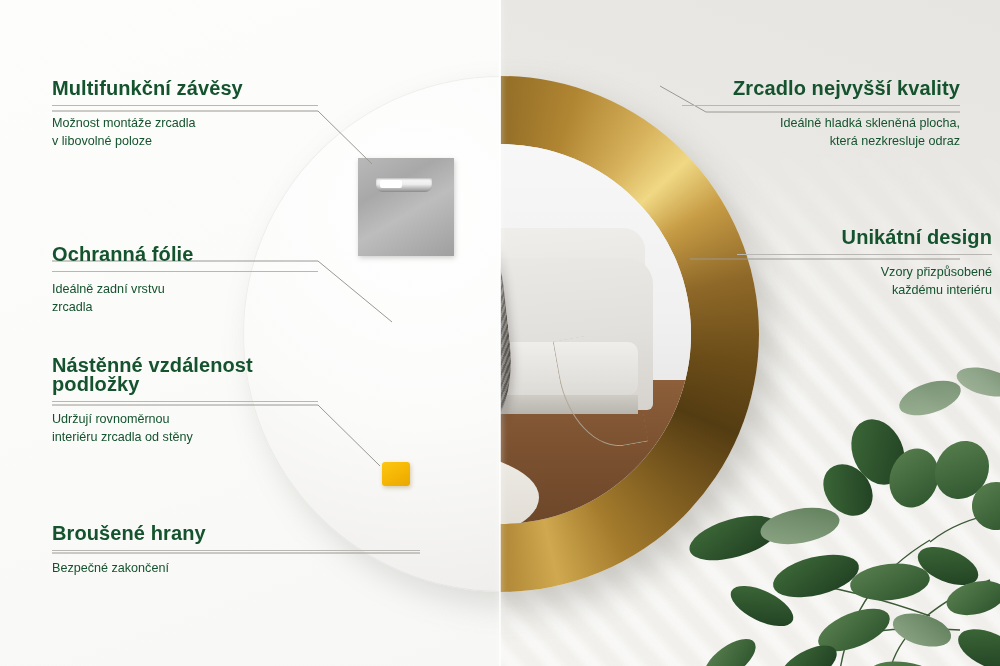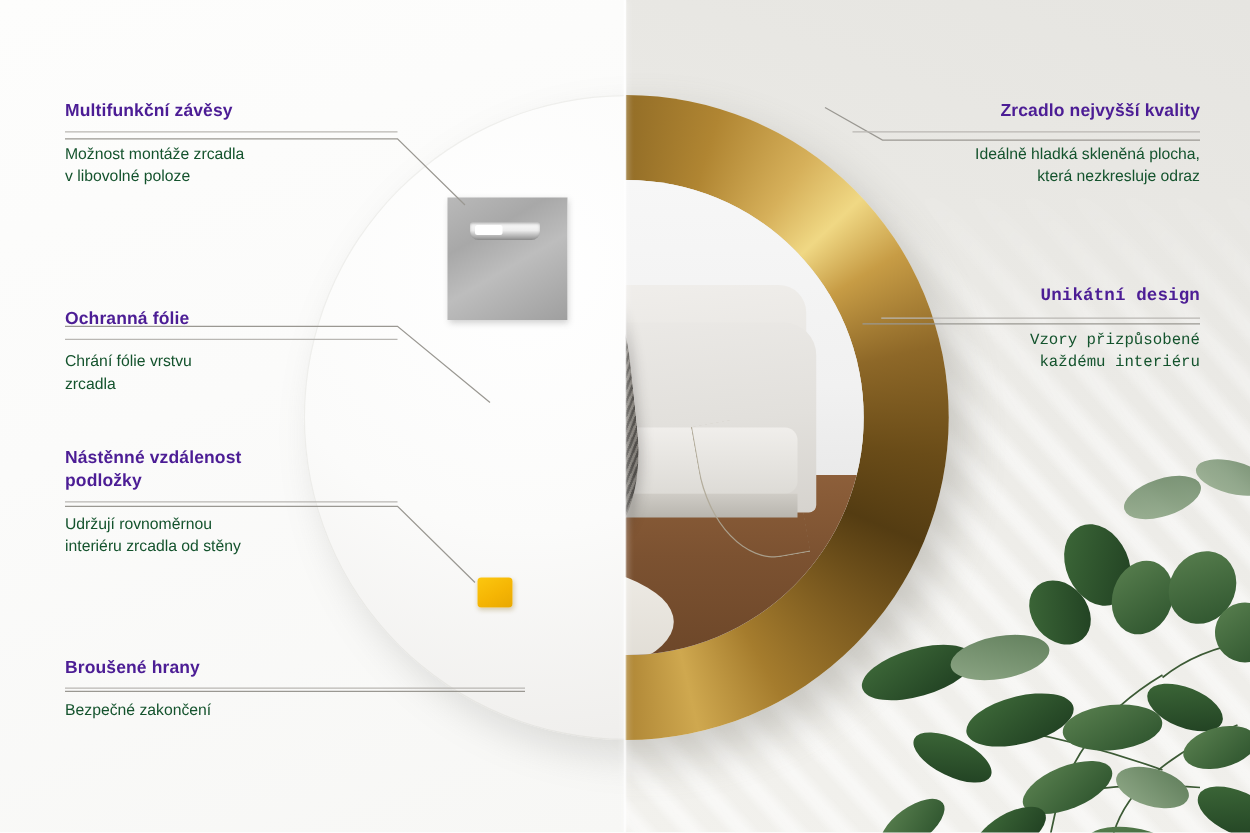--- a/index.html
+++ b/index.html
@@ -156,39 +156,39 @@
   .pad{
     position:absolute;left:382px;top:462px;width:28px;height:24px;
     background:linear-gradient(150deg,#fcc70f 0%,#f5b504 55%,#e8a802 100%);
     border-radius:3px;
     box-shadow:1px 2px 4px rgba(130,100,10,.30);
   }
 
   
   .callout{position:absolute;}
   .callout .c-title{
-    font-size:14px;font-weight:bold;color:#4c1d95;letter-spacing:.1px;
+    font-size:20px;font-weight:bold;color:#14532d;letter-spacing:.1px;
     line-height:19px;margin:0;
   }
   .callout .c-rule{
     height:1px;background:#b9b7b3;margin:7px 0 9px 0;
   }
   .callout .c-body{
     font-size:12.6px;color:#14532d;line-height:17.5px;margin:0;font-weight:normal;
   }
   .callout.right{text-align:right;}
 
   
   .co-1{left:52px;top:79px;width:266px;}
   .co-2{left:52px;top:245px;width:266px;}
   .co-3{left:52px;top:356px;width:266px;}
   .co-4{left:52px;top:524px;width:368px;}
   
   .co-5{left:682px;top:79px;width:278px;}
-  .co-6{left:705px;top:228px;width:255px;font-family:Liberation Mono, monospace;}
+  .co-6{left:737px;top:228px;width:255px;}
 
   
   .leaders{position:absolute;left:0;top:0;width:1000px;height:666px;pointer-events:none;}
   .leaders path{fill:none;stroke:#9a9892;stroke-width:1;}
 </style>
 </head>
 <body>
 
 <div class="stage">
 
@@ -240,21 +240,21 @@
   <div class="callout co-1">
     <div class="c-title">Multifunkční závěsy</div>
     <div class="c-rule"></div>
     <div class="c-body" style="white-space: pre-line;">Možnost montáže zrcadla
 v libovolné poloze</div>
   </div>
 
   <div class="callout co-2">
     <div class="c-title">Ochranná fólie</div>
     <div class="c-rule"></div>
-    <div class="c-body" style="white-space: pre-line;">Chrání fólie vrstvu
+    <div class="c-body" style="white-space: pre-line;">Ideálně zadní vrstvu
 zrcadla</div>
   </div>
 
   <div class="callout co-3">
     <div class="c-title" style="white-space: pre-line;">Nástěnné vzdálenost
 podložky</div>
     <div class="c-rule"></div>
     <div class="c-body" style="white-space: pre-line;">Udržují rovnoměrnou
 interiéru zrcadla od stěny</div>
   </div>

